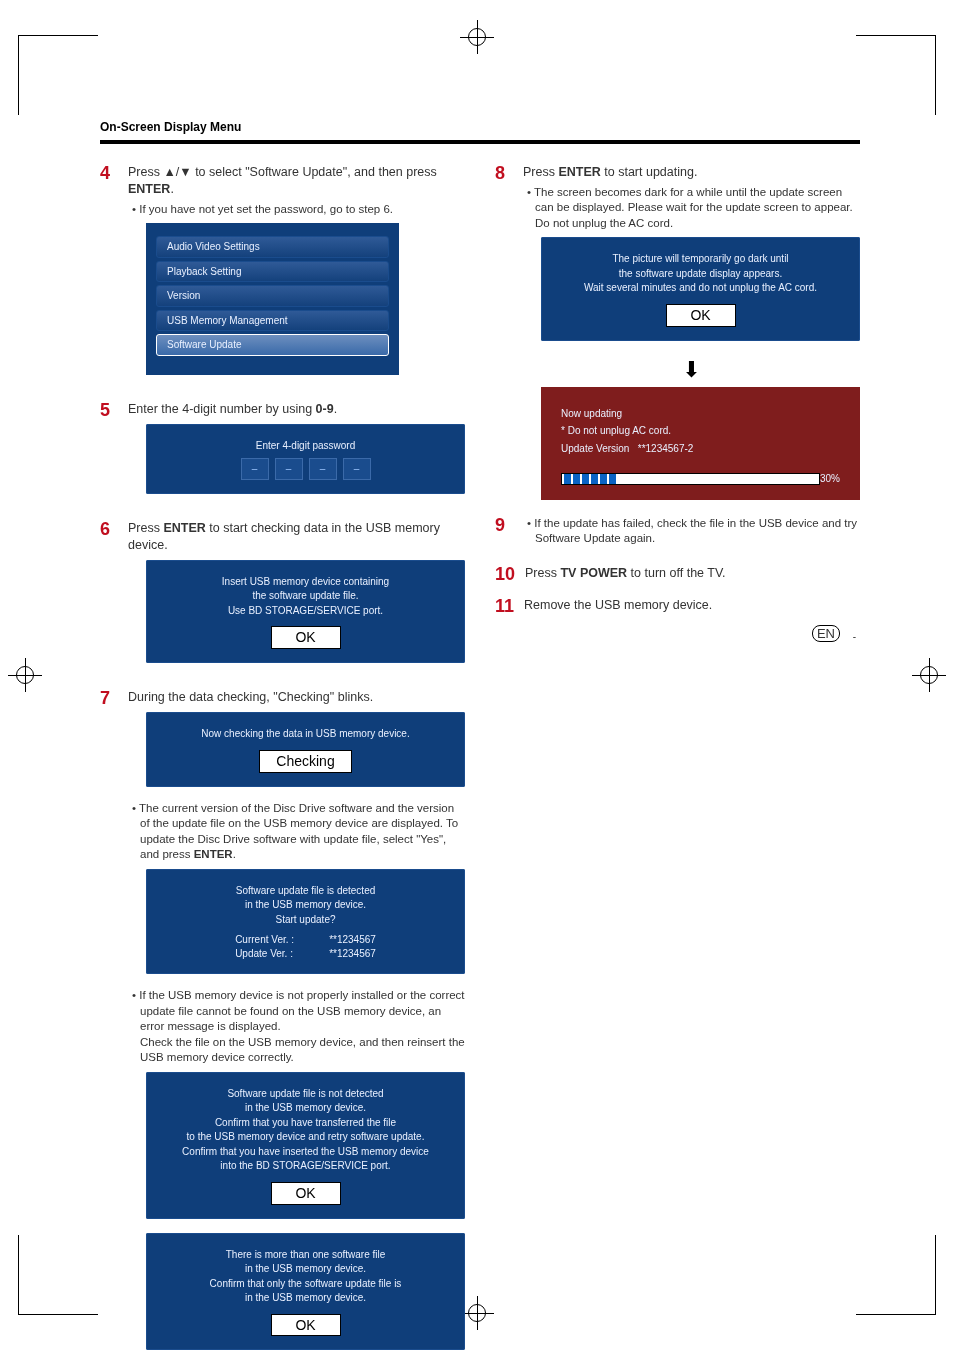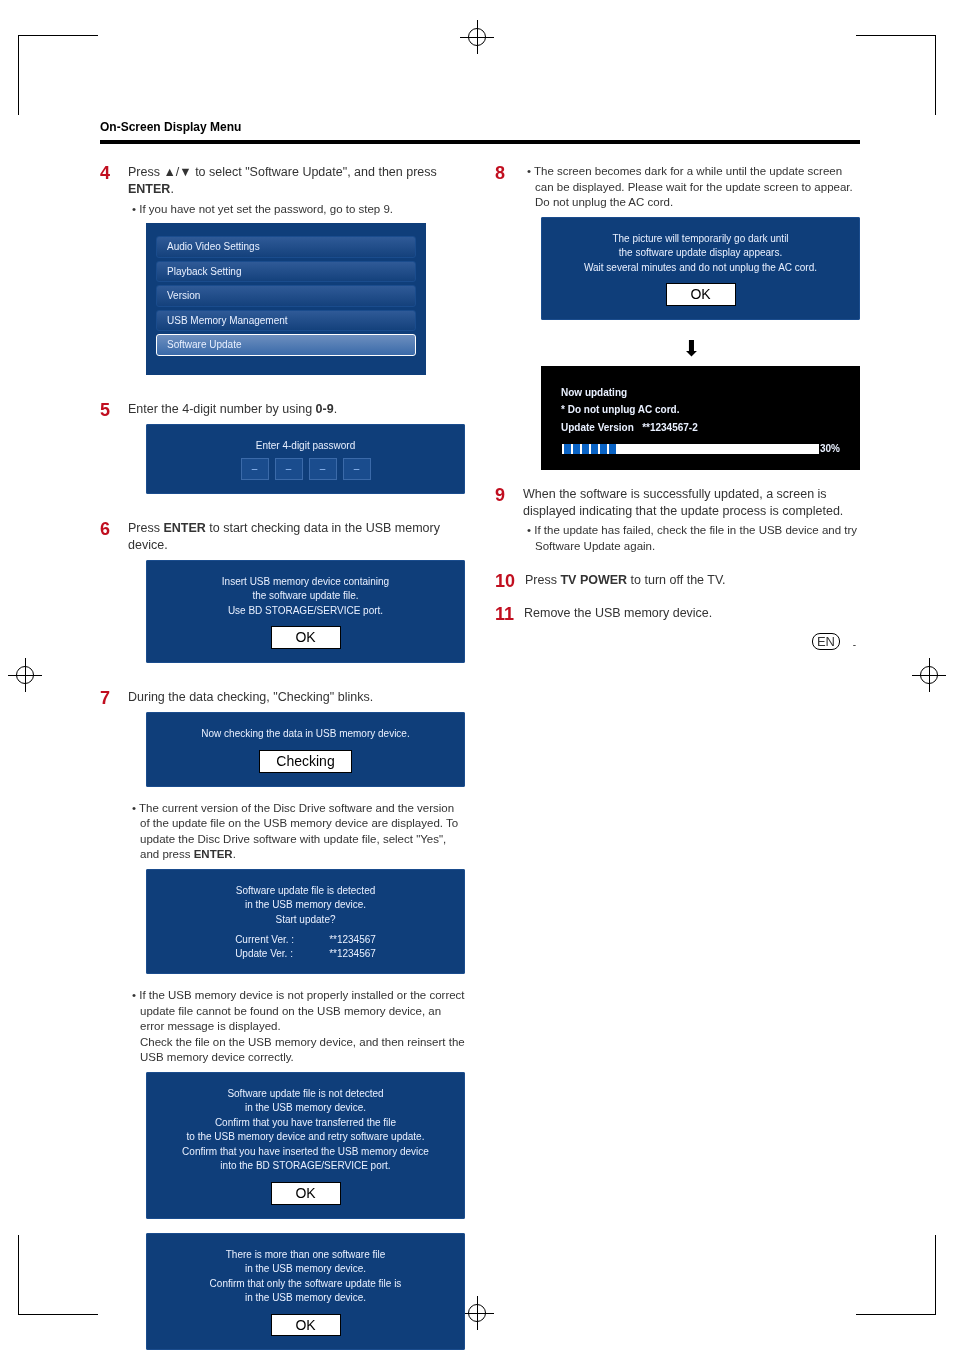--- a/index.html
+++ b/index.html
@@ -63,43 +63,43 @@
     background:#fff; color:#000; border:1px solid #000;
     font-size:14px; text-align:center; margin-top:8px;
   }
   .dlg .btn.ghost { background:transparent; color:#9ec6ff; border:1px solid #3b6aa9; }
   .dlg .btn-row { display:flex; justify-content:space-between; margin-top:10px; gap:40px; }
   .dlg .kv { display:flex; gap:24px; justify-content:center; }
   .dlg .kv .k { min-width:70px; text-align:left; }
   .dlg .kv .v { text-align:left; }
 
   
-  .menu-shell { background:#0f3e7a; padding:10px 10px 16px 10px; margin:6px 0 14px 18px; width: 280px;}
+  .menu-shell { background:#0f3e7a; padding:10px 10px 16px 10px; margin:6px 0 14px 18px; width: 253px;}
   .menu-shell .item {
     background: linear-gradient(#2f5a97,#14417c);
     color:#e9f0ff; font-size:10px; padding:3px 10px;
     border-radius:3px; margin:3px 0;
     border:1px solid #1a4c8d;
   }
   .menu-shell .item.sel {
     background: linear-gradient(#6d8fbf,#3a6aa9);
     border-color:#fff;
   }
 
   
   .pw-row { display:flex; gap:6px; justify-content:center; margin-top:6px; }
   .pw-row .cell {
     width:28px; height:22px; background:#1a4c8d; border:1px solid #3b6aa9;
     display:flex; align-items:center; justify-content:center; color:#9ec6ff;
   }
 
   
-  .upd-panel { background:#000000; color:#e9f0ff; font-size:10px; padding:16px 20px 14px 20px; margin:0 0 4px 18px;font-weight:bold; }
+  .upd-panel { background:#7f1d1d; color:#e9f0ff; font-size:10px; padding:16px 20px 14px 20px; margin:0 0 4px 18px; }
   .upd-panel .row { margin:4px 0; }
-  .progress-wrap { display:flex; align-items:center; gap:0; margin-top:8px; }
+  .progress-wrap { display:flex; align-items:center; gap:0; margin-top:17px; }
   .progress {
     flex:1; height:12px; border:1px solid #000; background:#fff; position:relative;
   }
   .progress .seg { position:absolute; top:0; bottom:0; width:7px; background:#0a63c4; }
   .progress .seg:nth-child(1){ left:2px; }
   .progress .seg:nth-child(2){ left:11px; }
   .progress .seg:nth-child(3){ left:20px; }
   .progress .seg:nth-child(4){ left:29px; }
   .progress .seg:nth-child(5){ left:38px; }
   .progress .seg:nth-child(6){ left:47px; }
@@ -142,21 +142,21 @@
   <div class="cols">
 
     <div class="col">
 
       <div class="step">
         <div class="num">4</div>
         <div class="body">
           <div class="lead">
             <span>Press </span><span>▲/▼</span><span> to select "Software Update", and then press </span><b>ENTER</b><span>.</span>
           </div>
-          <div class="sub">If you have not yet set the password, go to step 9.</div>
+          <div class="sub">If you have not yet set the password, go to step 6.</div>
 
           <div class="menu-shell">
             <div class="item">Audio Video Settings</div>
             <div class="item">Playback Setting</div>
             <div class="item">Version</div>
             <div class="item">USB Memory Management</div>
             <div class="item sel">Software Update</div>
           </div>
         </div>
       </div>
@@ -247,20 +247,23 @@
         </div>
       </div>
 
     </div>
 
     <div class="col">
 
       <div class="step">
         <div class="num">8</div>
         <div class="body">
+          <div class="lead">
+            <span>Press </span><b>ENTER</b><span> to start updating.</span>
+          </div>
           <div class="sub">The screen becomes dark for a while until the update screen can be displayed. Please wait for the update screen to appear. Do not unplug the AC cord.</div>
 
           <div class="dlg center">
             <div class="line">The picture will temporarily go dark until</div>
             <div class="line">the software update display appears.</div>
             <div class="line">Wait several minutes and do not unplug the AC cord.</div>
             <div class="ok-btn">OK</div>
           </div>
 
           <div class="arrow-down">⬇</div>
@@ -282,21 +285,20 @@
               </div>
               <div class="pct">30%</div>
             </div>
           </div>
         </div>
       </div>
 
       <div class="step">
         <div class="num">9</div>
         <div class="body">
-          <div class="lead">When the software is successfully updated, a screen is displayed indicating that the update process is completed.</div>
           <div class="sub">If the update has failed, check the file in the USB device and try Software Update again.</div>
         </div>
       </div>
 
       <div class="step">
         <div class="num">10</div>
         <div class="body">
           <div class="lead">
             <span>Press </span><b>TV POWER</b><span> to turn off the TV.</span>
           </div>

